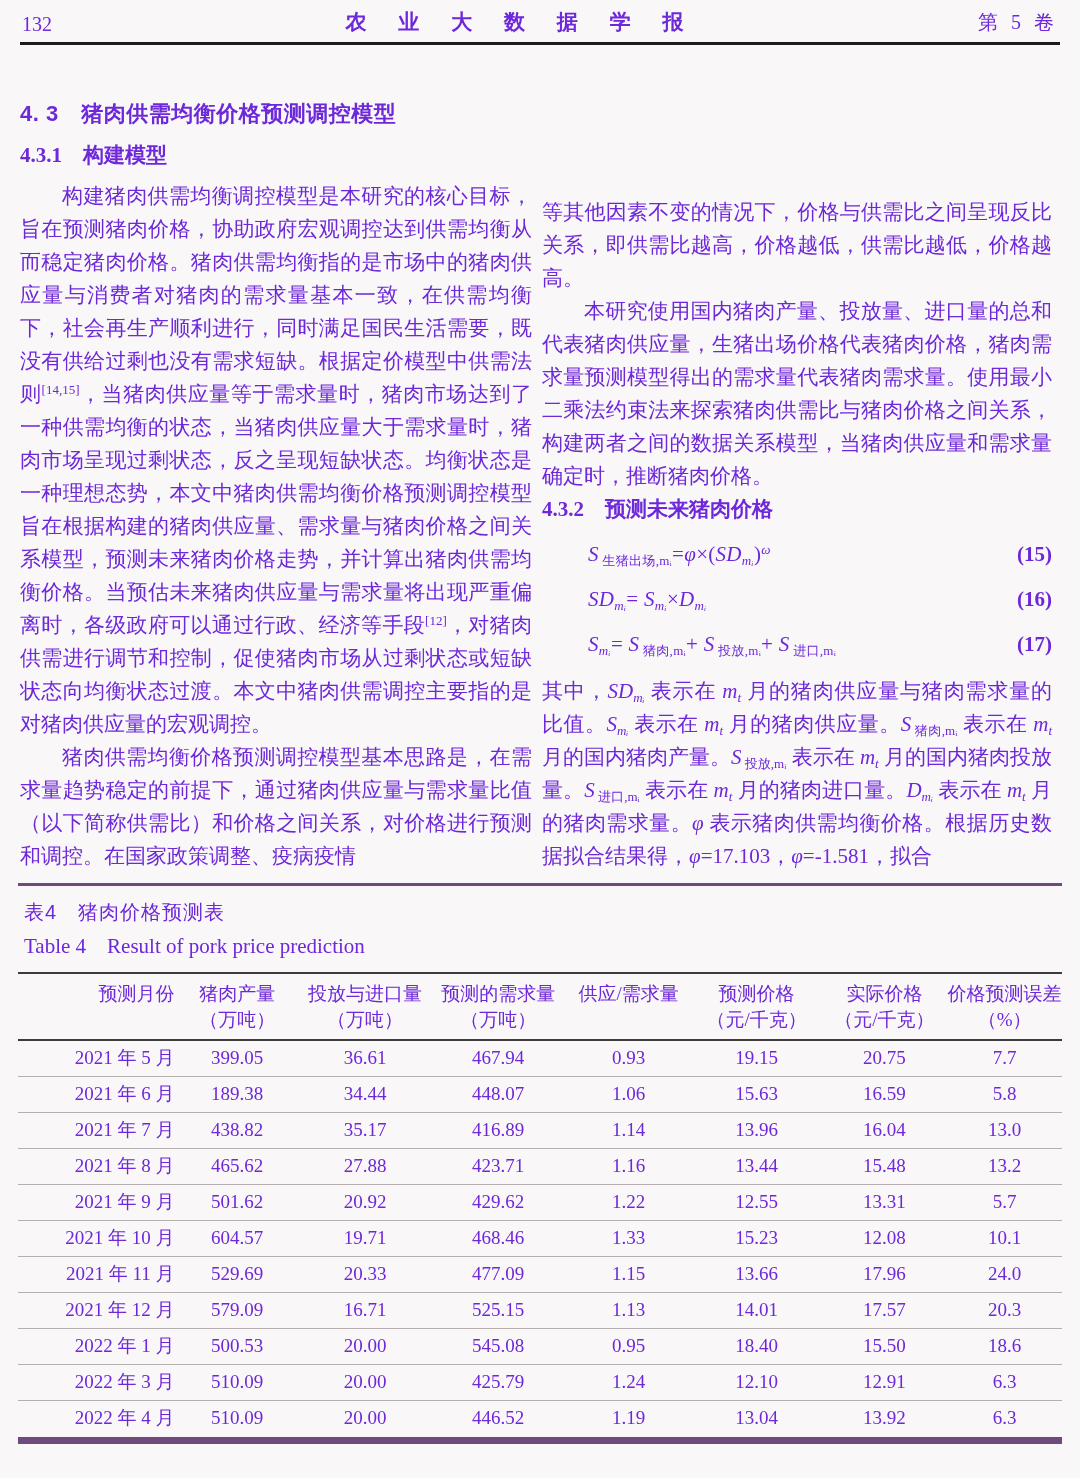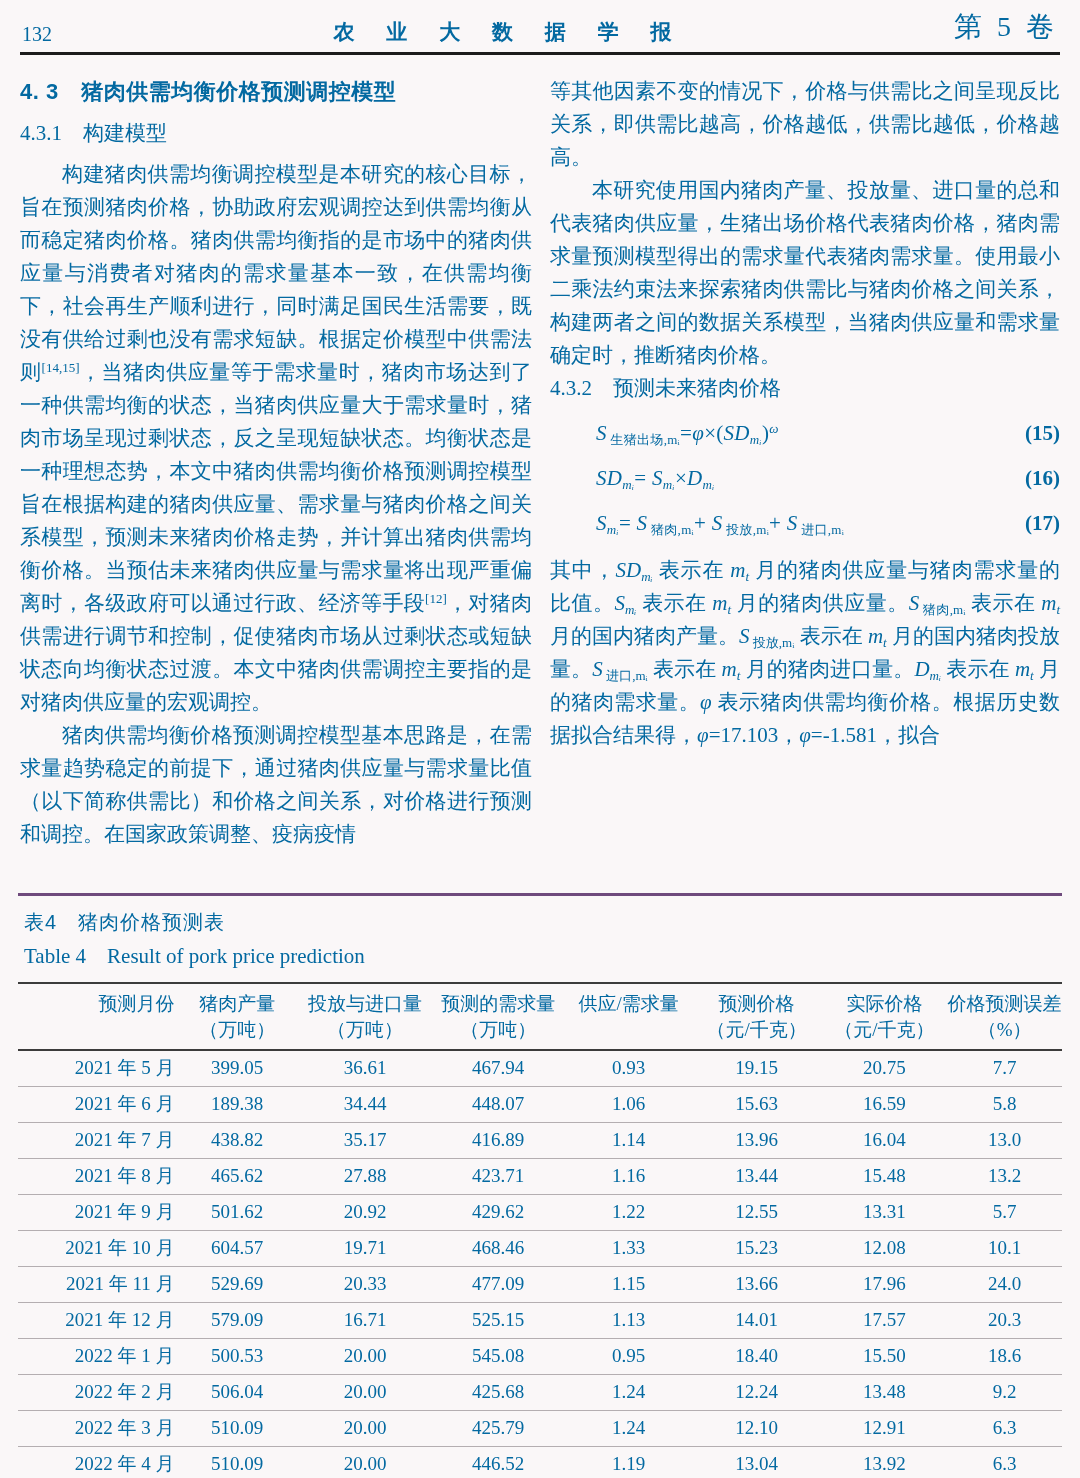--- a/index.html
+++ b/index.html
@@ -2,52 +2,52 @@
 <html lang="zh"><head>
 <meta charset="utf-8">
 <style>
   * { margin: 0; padding: 0; box-sizing: border-box; }
   html,body { background:#e8e6e6; }
   .page {
     position: relative;
     width: 1080px; height: 1478px;
     margin: 0 auto;
     background: #faf7f8;
-    color: #0369a1;
+    color: #6d28d9;
     font-family: "Liberation Serif", "DejaVu Serif", serif;
     overflow: hidden;
   }
   
   .running-head {
     display: flex; align-items: flex-end; justify-content: space-between;
     padding: 8px 22px 4px 22px;
   }
   .running-head .page-no { font-size: 20px; }
   .running-head .journal {
     font-family: "Liberation Sans", "DejaVu Sans", sans-serif;
     font-weight: bold; font-size: 21px; letter-spacing: 13px;
     transform: translateX(6px);
   }
-  .running-head .volume { font-size: 28px; letter-spacing: 4px; }
+  .running-head .volume { font-size: 20px; letter-spacing: 4px; }
   .head-rule { height: 3px; background: #1c1c1c; margin: 2px 20px 0 20px; }
 
   
   .content {
     display: flex; justify-content: space-between;
-    padding: 20px 20px 0 20px;
-    height: 828px; overflow: hidden;
+    padding: 20px 28px 0 20px;
+    height: 828px; overflow: hidden; align-items: flex-end;
   }
   .col { width: 512px; }
   .col-right { width: 510px; }
   h2.sec {
     font-family: "Liberation Sans", "DejaVu Sans", sans-serif;
     font-size: 22px; font-weight: bold; line-height: 33px;
     margin-bottom: 9px; letter-spacing: 0.5px;
   }
-  h3.subsec { font-size: 21px; font-weight: normal; line-height: 33px; margin-bottom: 8px; }
+  h3.subsec { font-size: 21px; font-weight: bold; line-height: 33px; margin-bottom: 8px; }
   p.body-par {
     font-size: 21px; line-height: 33px;
     text-align: justify; text-justify: inter-ideograph;
   }
   p.indent { text-indent: 2em; }
   sub, sup { line-height: 0; font-size: 0.62em; }
   sup { vertical-align: 0.55em; }
   sub { vertical-align: -0.28em; }
   .it { font-style: italic; }
   i { font-family: "Liberation Serif", "DejaVu Serif", serif; }
@@ -268,30 +268,20 @@
               <td class="month">2022 年 1 月</td>
               <td>500.53</td>
               <td>20.00</td>
               <td>545.08</td>
               <td>0.95</td>
               <td>18.40</td>
               <td>15.50</td>
               <td>18.6</td>
             </tr>
             <tr>
-              <td class="month">2022 年 2 月</td>
-              <td>506.04</td>
-              <td>20.00</td>
-              <td>425.68</td>
-              <td>1.24</td>
-              <td>12.24</td>
-              <td>13.48</td>
-              <td>9.2</td>
-            </tr>
-            <tr>
               <td class="month">2022 年 3 月</td>
               <td>510.09</td>
               <td>20.00</td>
               <td>425.79</td>
               <td>1.24</td>
               <td>12.10</td>
               <td>12.91</td>
               <td>6.3</td>
             </tr>
             <tr>

